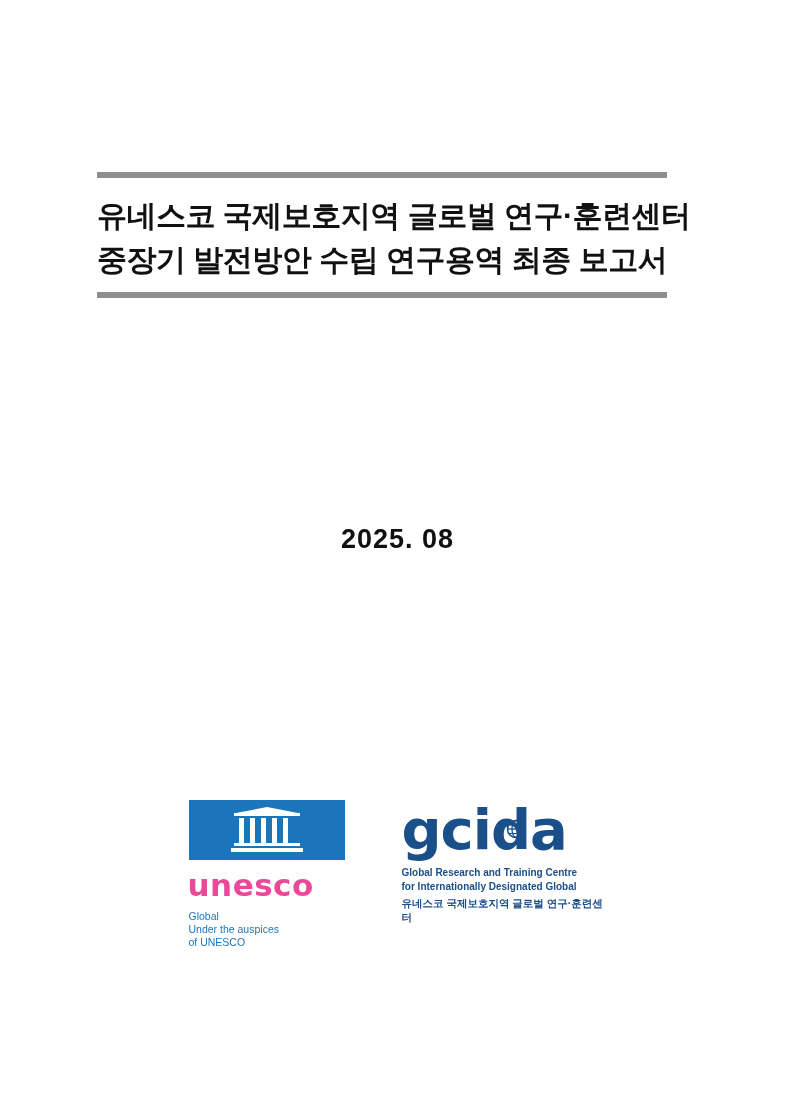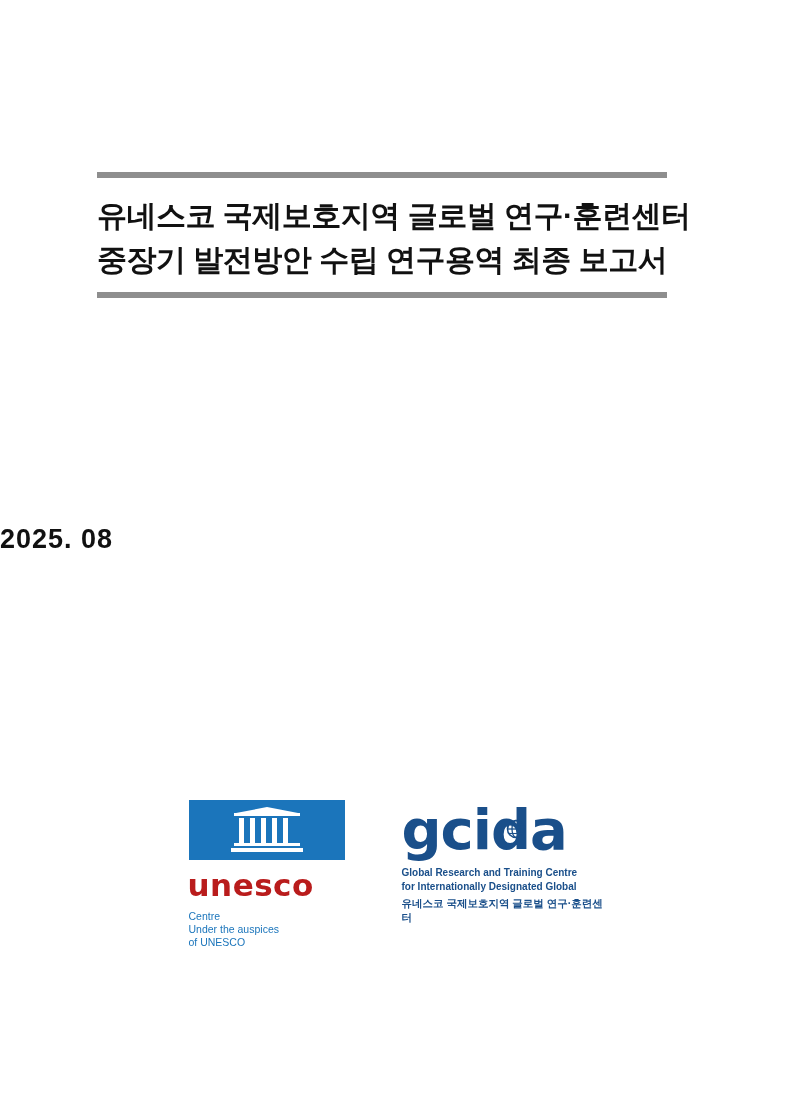--- a/index.html
+++ b/index.html
@@ -58,21 +58,21 @@
   .title-line-3 {
     letter-spacing: 0px;
   }
 
   
   .doc-date {
     position: absolute;
     left: 0;
     top: 524px;
     width: 795px;
-    text-align: left;
+    text-align: center;
     font-size: 27px;
     font-weight: bold;
     letter-spacing: 1px;
     color: #111111;
   }
 
   
   .logos {
     position: absolute;
     left: 0;
@@ -94,21 +94,21 @@
     height: 60px;
     background: #1b75bb;
     display: flex;
     align-items: center;
     justify-content: center;
     margin-left: 5px;
   }
   .unesco-word {
     font-size: 31px;
     font-weight: bold;
-    color: #b91c1c;
+    color: #ec4899;
     letter-spacing: 0.5px;
     margin-top: 7px;
     margin-left: 4px;
     font-family: "DejaVu Sans", sans-serif;
   }
   .unesco-sub {
     margin-top: 7px;
     margin-left: 5px;
     font-size: 10.5px;
     line-height: 13px;
@@ -183,21 +183,21 @@
             <rect x="31" y="11" width="5" height="25"></rect>
             <rect x="42" y="11" width="5" height="25"></rect>
             <rect x="53" y="11" width="5" height="25"></rect>
             <rect x="4" y="36" width="66" height="3"></rect>
             <rect x="1" y="41" width="72" height="4"></rect>
           </g>
         </svg>
       </div>
       <div class="unesco-word">unesco</div>
       <div class="unesco-sub">
-        <div>Centre</div>
+        <div>Global</div>
         <div>Under the auspices</div>
         <div>of UNESCO</div>
       </div>
     </div>
 
     <div class="gcida">
       <div class="gcida-word">
         <span>gcida</span>
         <span class="gcida-globe">
           <svg width="20" height="20" viewBox="0 0 20 20" aria-hidden="true">

